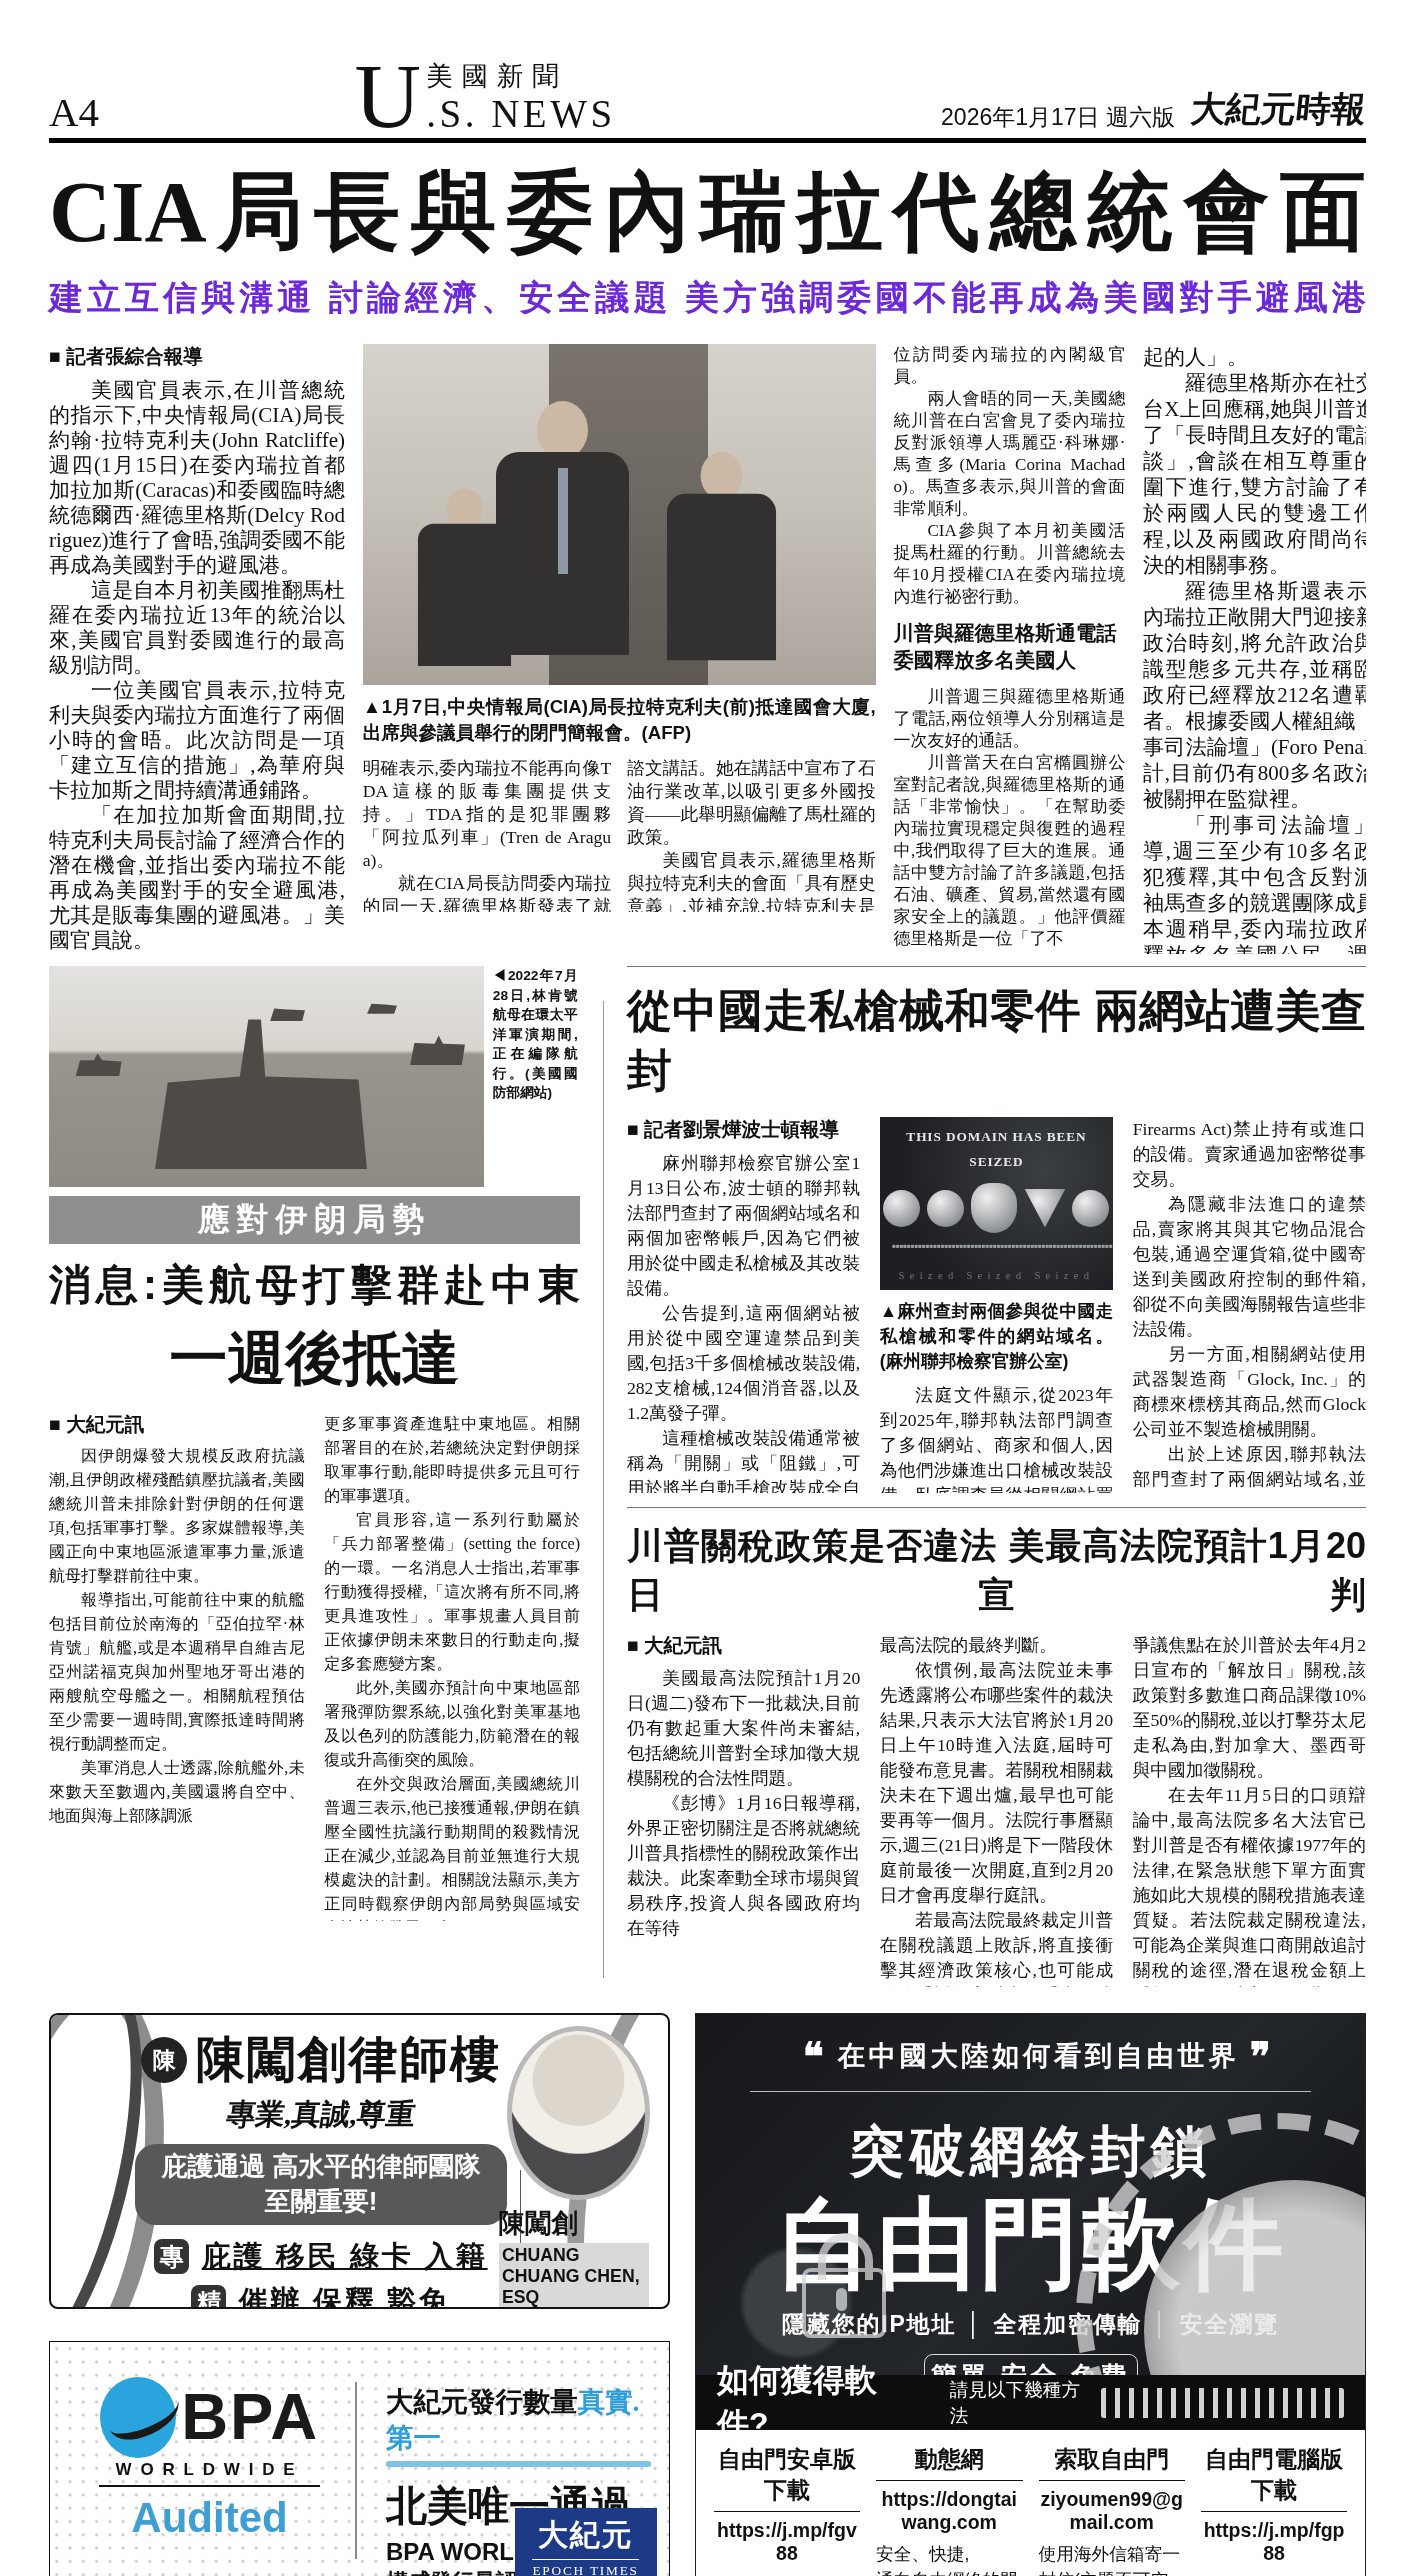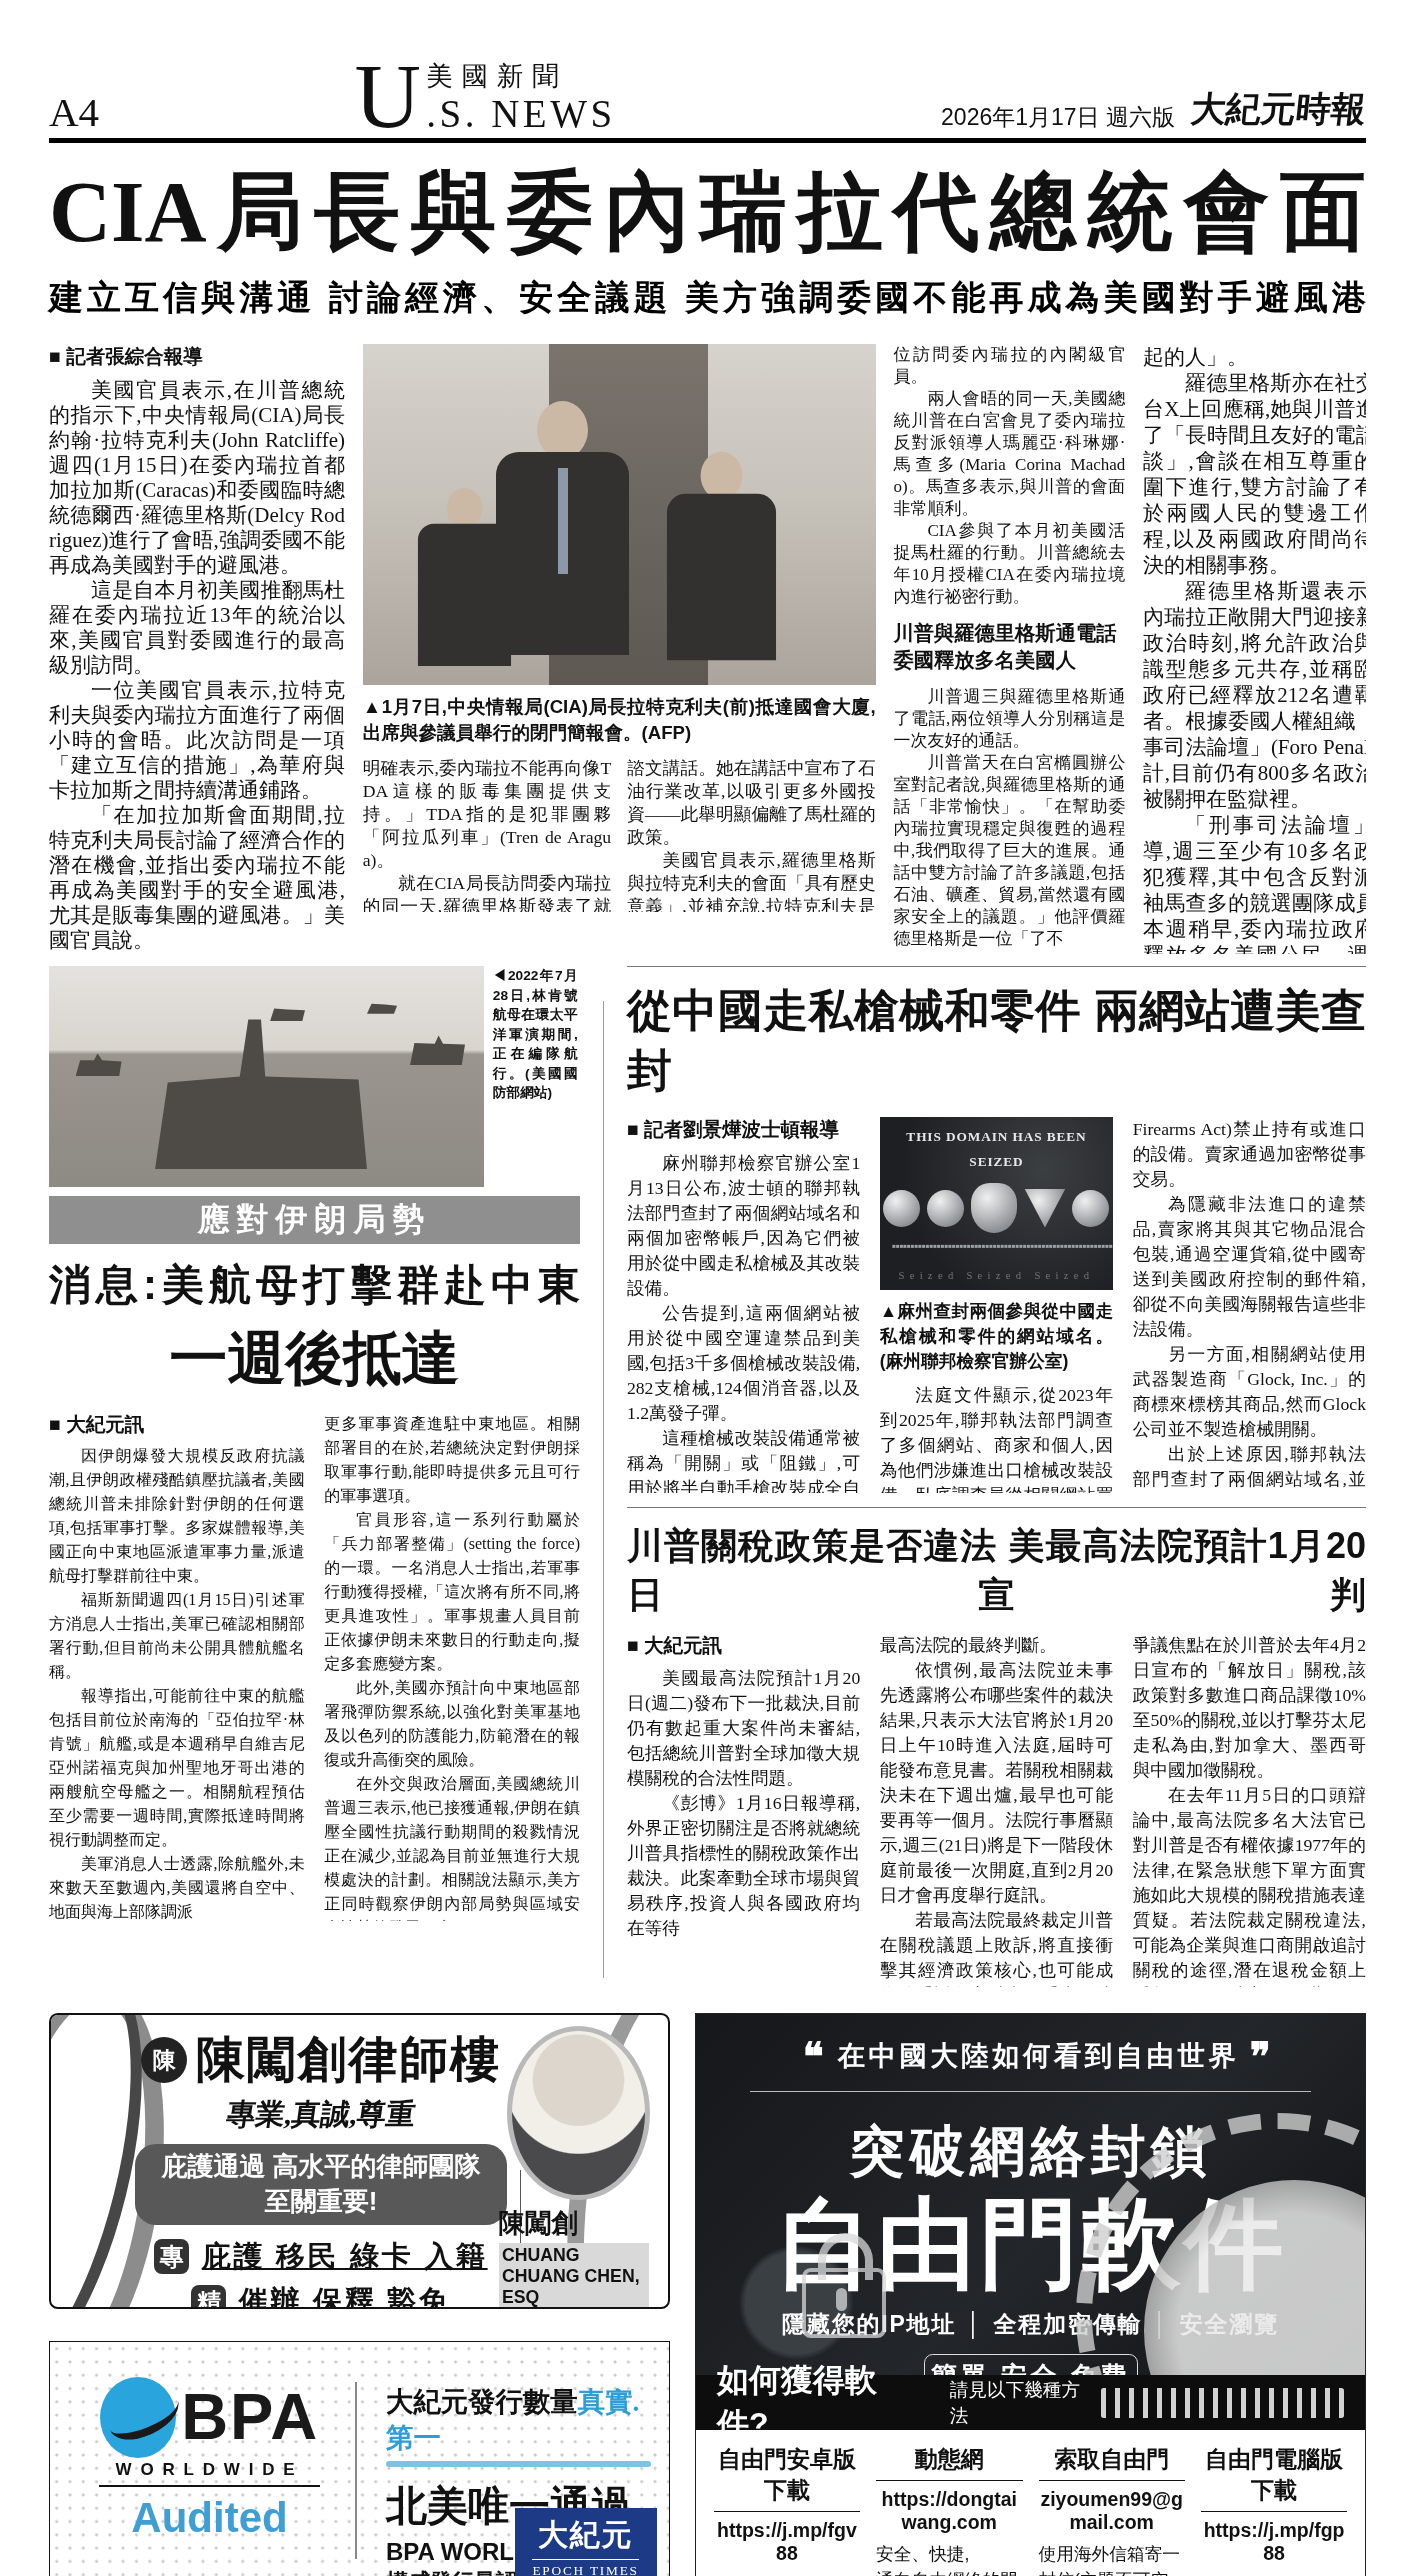--- a/index.html
+++ b/index.html
@@ -14,21 +14,21 @@
   .sectstack{display:flex;flex-direction:column;align-items:flex-start;}
   .sectcn{font-size:26.5px;letter-spacing:8.8px;font-family:"Liberation Sans",sans-serif;}
   .secten{font-size:39px;letter-spacing:3.5px;line-height:1;}
   .hdr-right{display:flex;align-items:flex-end;gap:16px;}
   .dateline{font-size:23px;font-family:"Liberation Sans",sans-serif;}
   .masthead{font-size:35px;font-weight:bold;transform:skewX(-6deg);}
   .rule-thick{height:4.4px;background:#000;margin-top:5.3px;}
   
   .h1{font-size:86px;font-weight:900;text-align:justify;text-align-last:justify;
       line-height:1.25;margin:16px 0 3.5px 0;letter-spacing:0;}
-  .deck{color:#000000;font-size:34px;font-weight:bold;text-align:justify;text-align-last:justify;
+  .deck{color:#6d28d9;font-size:34px;font-weight:bold;text-align:justify;text-align-last:justify;
         font-family:"Liberation Sans",sans-serif;margin:8.8px 0 23px 0;}
   
   .byline{font-family:"Liberation Sans",sans-serif;font-weight:bold;font-size:19.5px;margin:0 0 8.8px 0;}
   p.b{margin:0;text-align:justify;word-break:break-all;text-indent:2em;}
   p.cont{text-indent:0;}
   .caption{font-family:"Liberation Sans",sans-serif;font-weight:bold;text-align:justify;word-break:break-all;}
   
   .lead{display:flex;gap:17.7px;height:610px;overflow:hidden;}
   .lcol1{width:296px;flex:none;font-size:21px;line-height:25px;overflow:hidden;}
   .lmid{width:513px;flex:none;}
@@ -262,21 +262,20 @@
           </div>
           <div class="carrier-cap caption">◀2022年7月28日,林肯號航母在環太平洋軍演期間,正在編隊航行。(美國國防部網站)</div>
         </div>
         <div class="iran-tag">應對伊朗局勢</div>
         <div class="iran-h1">消息:美航母打擊群赴中東</div>
         <div class="iran-h2">一週後抵達</div>
         <div class="iran-body">
           <div>
             <div class="byline">■ 大紀元訊</div>
             <p class="b">因伊朗爆發大規模反政府抗議潮,且伊朗政權殘酷鎮壓抗議者,美國總統川普未排除針對伊朗的任何選項,包括軍事打擊。多家媒體報導,美國正向中東地區派遣軍事力量,派遣航母打擊群前往中東。</p>
-            <p class="b">福斯新聞週四(1月15日)引述軍方消息人士指出,美軍已確認相關部署行動,但目前尚未公開具體航艦名稱。</p>
             <p class="b">報導指出,可能前往中東的航艦包括目前位於南海的「亞伯拉罕·林肯號」航艦,或是本週稍早自維吉尼亞州諾福克與加州聖地牙哥出港的兩艘航空母艦之一。相關航程預估至少需要一週時間,實際抵達時間將視行動調整而定。</p>
             <p class="b">美軍消息人士透露,除航艦外,未來數天至數週內,美國還將自空中、地面與海上部隊調派</p>
           </div>
           <div>
             <p class="b cont">更多軍事資產進駐中東地區。相關部署目的在於,若總統決定對伊朗採取軍事行動,能即時提供多元且可行的軍事選項。</p>
             <p class="b">官員形容,這一系列行動屬於「兵力部署整備」(setting the force)的一環。一名消息人士指出,若軍事行動獲得授權,「這次將有所不同,將更具進攻性」。軍事規畫人員目前正依據伊朗未來數日的行動走向,擬定多套應變方案。</p>
             <p class="b">此外,美國亦預計向中東地區部署飛彈防禦系統,以強化對美軍基地及以色列的防護能力,防範潛在的報復或升高衝突的風險。</p>
             <p class="b">在外交與政治層面,美國總統川普週三表示,他已接獲通報,伊朗在鎮壓全國性抗議行動期間的殺戮情況正在減少,並認為目前並無進行大規模處決的計劃。相關說法顯示,美方正同時觀察伊朗內部局勢與區域安全情勢的發展。◇</p>
           </div>
         </div>

